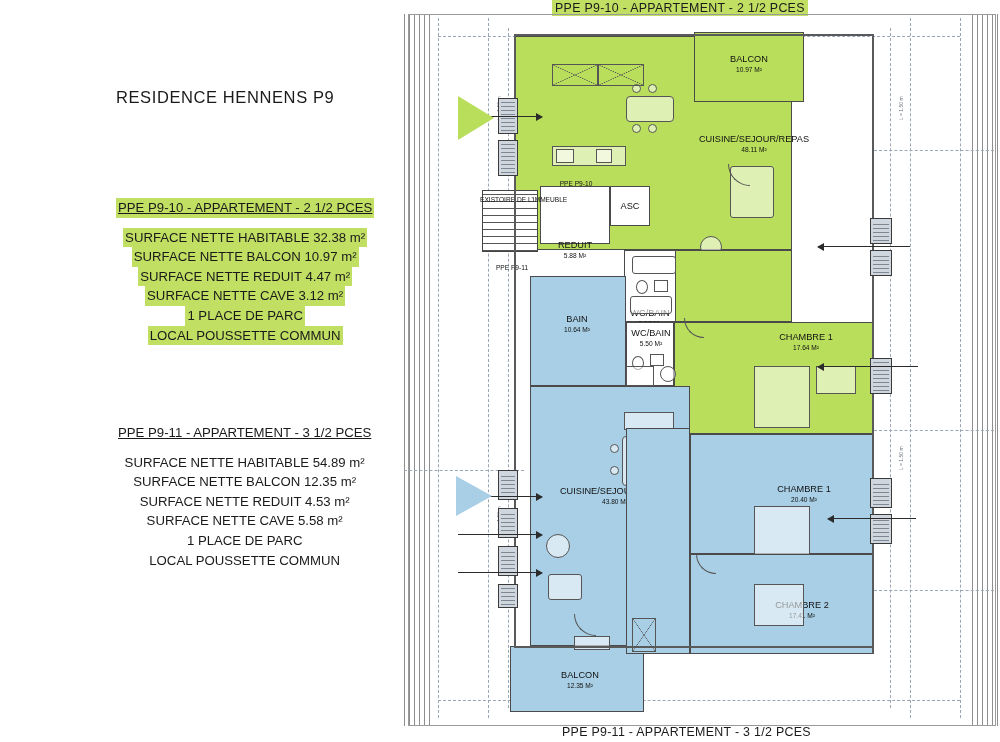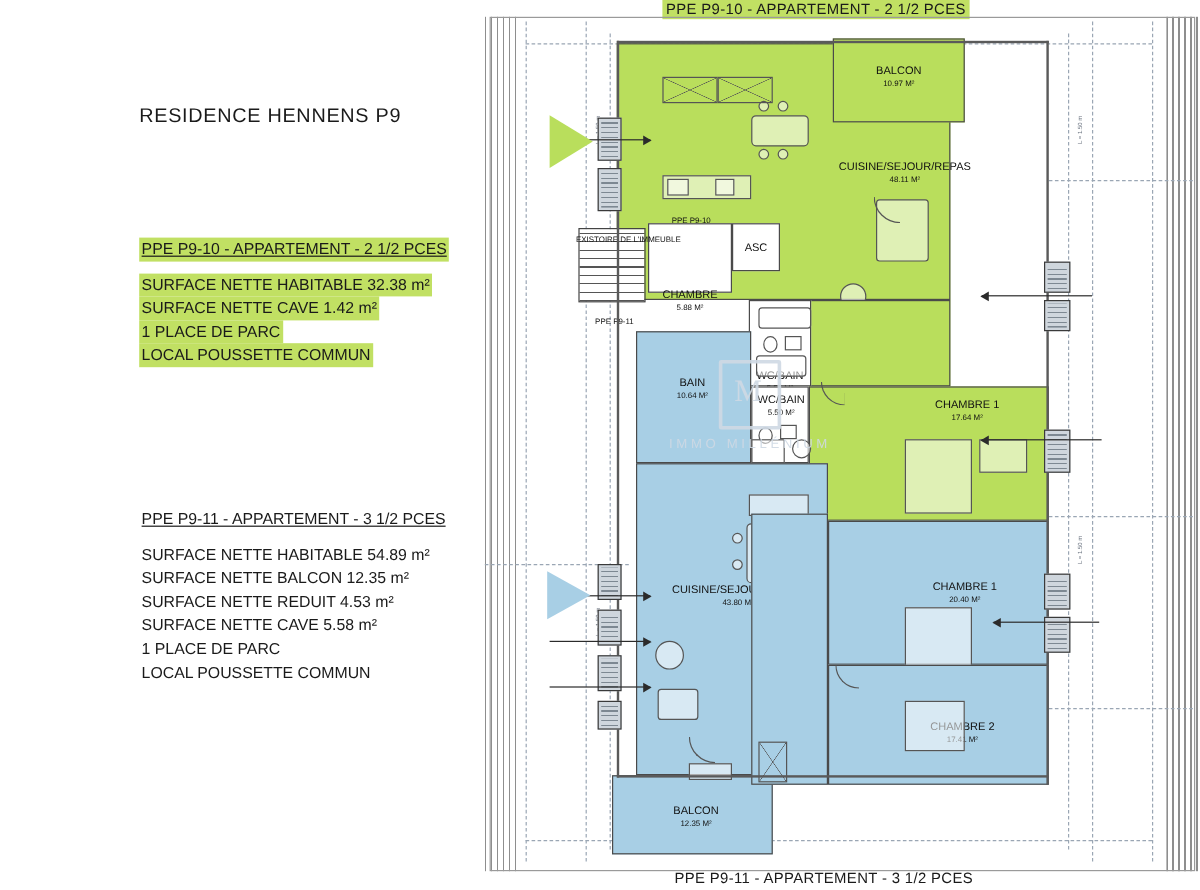--- a/index.html
+++ b/index.html
@@ -20,20 +20,21 @@
     inset: 0;
   }
 
   
   .legend {
     position: absolute;
     left: 0;
     top: 0;
     width: 400px;
     height: 522px;
+    text-align: center;
   }
   .doc-title {
     position: absolute;
     left: 116px;
     top: 88px;
     font-size: 16.5px;
     letter-spacing: 0.6px;
     white-space: nowrap;
   }
   .block {
@@ -270,21 +271,23 @@
 <div class="page">
 
   <div class="legend">
 
     <div class="doc-title">RESIDENCE HENNENS P9</div>
 
     <div class="block a">
       <div class="row"><span class="hl heading">PPE P9-10 - APPARTEMENT - 2 1/2 PCES</span></div>
       <div class="gap"></div>
       <div class="row"><span class="hl">SURFACE  NETTE HABITABLE 32.38 m²</span></div>
-      <div class="row"><span class="hl">SURFACE  NETTE CAVE  1.42 m²</span></div>
+      <div class="row"><span class="hl">SURFACE  NETTE BALCON 10.97 m²</span></div>
+      <div class="row"><span class="hl">SURFACE  NETTE REDUIT  4.47 m²</span></div>
+      <div class="row"><span class="hl">SURFACE  NETTE CAVE  3.12 m²</span></div>
       <div class="row"><span class="hl">1 PLACE DE PARC</span></div>
       <div class="row"><span class="hl">LOCAL POUSSETTE COMMUN</span></div>
     </div>
 
     <div class="block b">
       <div class="row"><span class="plain heading">PPE P9-11 - APPARTEMENT - 3 1/2 PCES</span></div>
       <div class="gap"></div>
       <div class="row"><span class="plain">SURFACE  NETTE HABITABLE 54.89 m²</span></div>
       <div class="row"><span class="plain">SURFACE  NETTE BALCON 12.35 m²</span></div>
       <div class="row"><span class="plain">SURFACE  NETTE REDUIT  4.53 m²</span></div>
@@ -363,21 +366,21 @@
       <div class="furn round" style="left:122px; top:262px; width:12px; height:14px;"></div>
       <div class="furn" style="left:140px; top:262px; width:14px; height:12px;"></div>
 
       <div class="room white" style="left:96px; top:168px; width:40px; height:40px;"></div>
       <div class="rlabel" style="left:96px; top:183px; width:40px;">
         <span class="big">ASC</span>
       </div>
 
       <div class="room white" style="left:26px; top:168px; width:70px; height:58px;"></div>
       <div class="rlabel" style="left:26px; top:222px; width:70px;">
-        <span class="big">CHAMBRE</span><br>
+        <span class="big">REDUIT</span><br>
         <span class="sm">5.88 M²</span>
       </div>
 
       <div class="stairs" style="left:-32px; top:172px; width:56px; height:62px;"></div>
       <div class="rlabel" style="left:-34px; top:176px; width:60px;">
         <span class="sm">EXISTOIRE DE L'IMMEUBLE</span>
       </div>
 
       <div class="rlabel" style="left:22px; top:160px; width:80px;">
         <span class="sm">PPE P9-10</span>
@@ -482,19 +485,15 @@
     <div class="arrow right" style="left:54px; top:534px; width:84px;"></div>
     <div class="arrow right" style="left:54px; top:572px; width:84px;"></div>
 
     <div class="arrow left" style="left:414px; top:246px; width:92px;"></div>
     <div class="arrow left" style="left:414px; top:366px; width:100px;"></div>
     <div class="arrow left" style="left:424px; top:518px; width:88px;"></div>
 
     <div class="tri" style="left:54px; top:96px; border-top:22px solid transparent; border-bottom:22px solid transparent; border-left:36px solid #b9de5c;"></div>
     <div class="tri" style="left:52px; top:476px; border-top:20px solid transparent; border-bottom:20px solid transparent; border-left:36px solid #a8cfe5;"></div>
 
-    <div class="watermark">
-      <div class="wm-logo"></div>
-      <div>IMMO MILLÉNIUM</div>
-    </div>
 
   </div>
 </div>
 
 </body></html>

